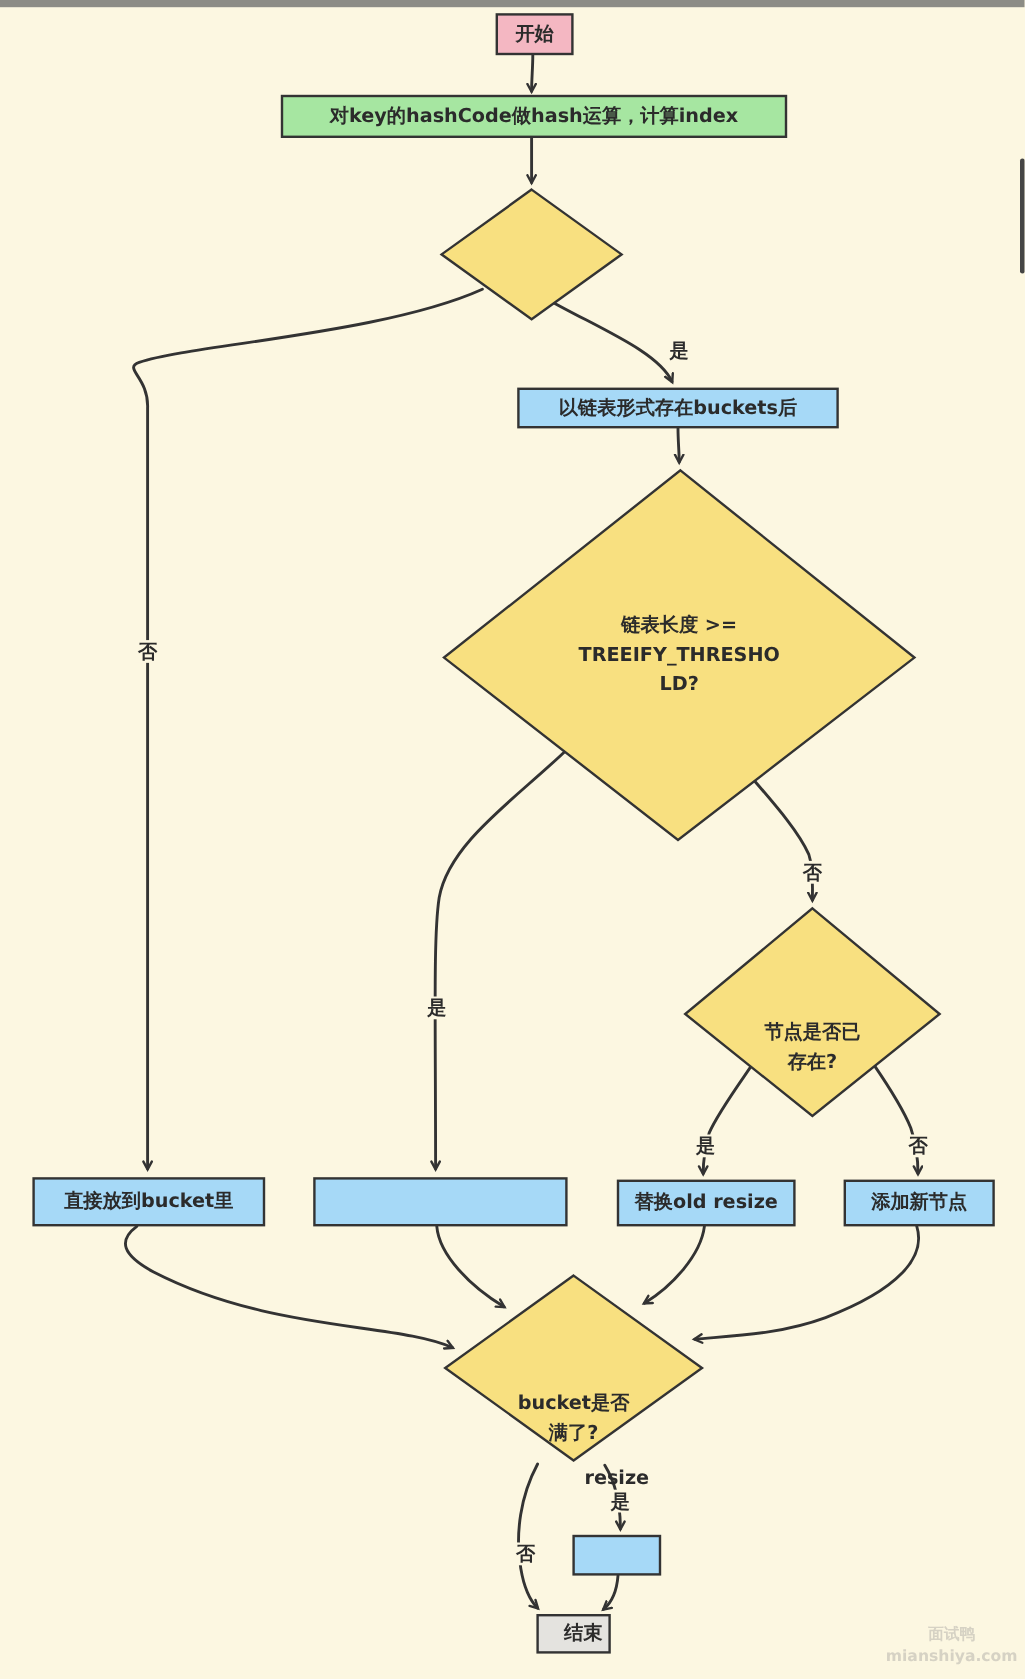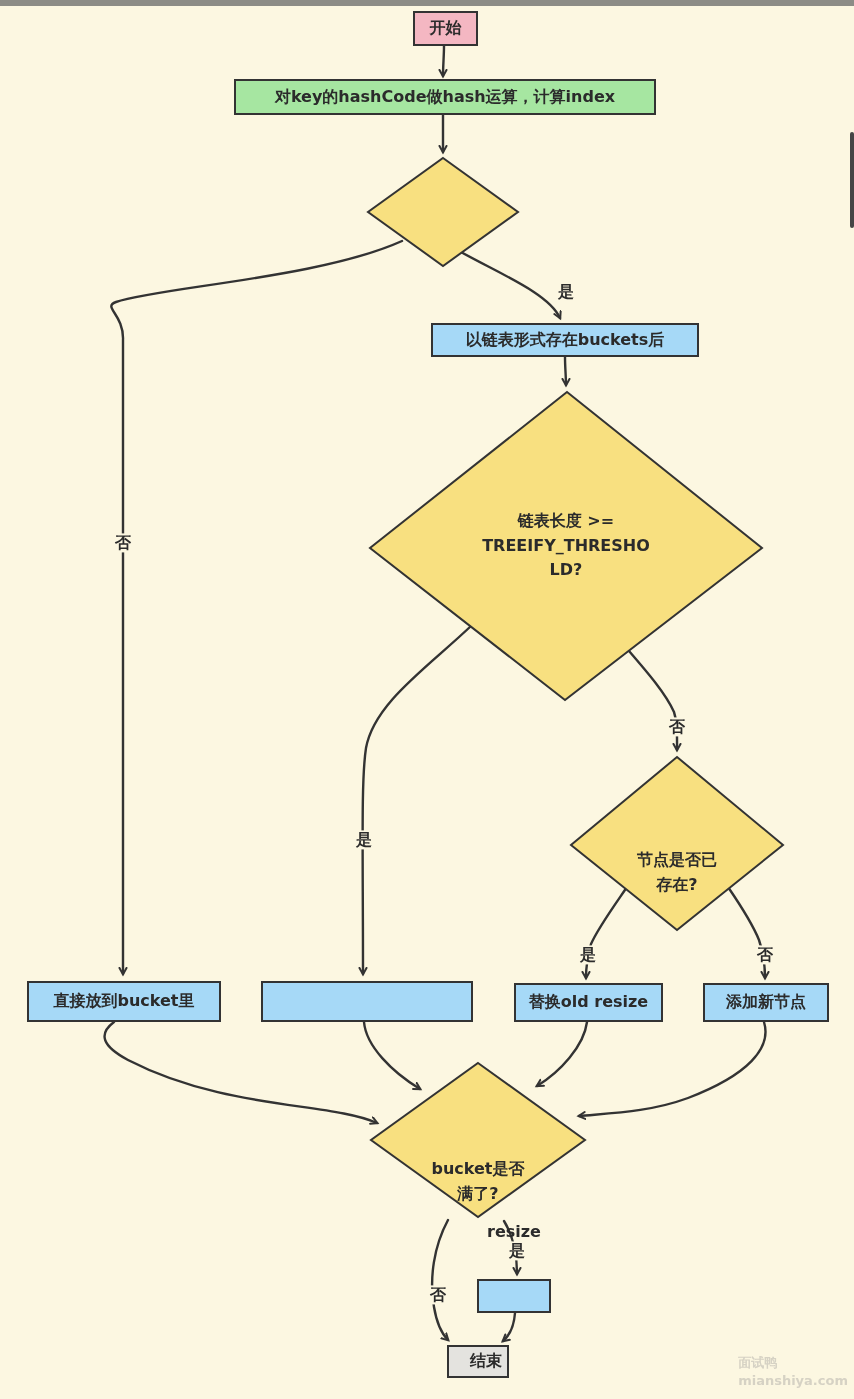--- a/index.html
+++ b/index.html
@@ -8,21 +8,21 @@
   .topbar{position:absolute;left:0;top:0;width:854px;height:6px;background:#8C8C86;}
   svg.layer{position:absolute;left:0;top:0;width:854px;height:1399px;}
   .edge{fill:none;stroke-width:2.4;stroke-linecap:round;}
   .shape{stroke:#333;stroke-width:2;}
   .nl{position:absolute;display:flex;align-items:center;justify-content:center;
       text-align:center;font-weight:bold;color:#2b2b2b;font-size:16px;
       white-space:pre-line;line-height:1.55;pointer-events:none;}
   .edge-label{position:absolute;transform:translate(-50%,-50%);background:#FCF7E1;
       padding:0 3px;font-size:16px;font-weight:bold;color:#2b2b2b;line-height:1.2;}
   .scrollbar{position:absolute;right:0;top:132px;width:4px;height:96px;background:#454545;border-radius:2px;}
-  .watermark{position:absolute;right:6px;top:1354px;text-align:left;font-size:13px;
+  .watermark{position:absolute;right:6px;top:1354px;text-align:center;font-size:13px;
       color:#D6D2C4;line-height:1.35;font-weight:bold;}
 </style>
 </head>
 <body>
 
 <div class="canvas">
   <div class="topbar"></div>
 
   <svg class="layer" viewBox="0 0 854 1399">
     <defs>

